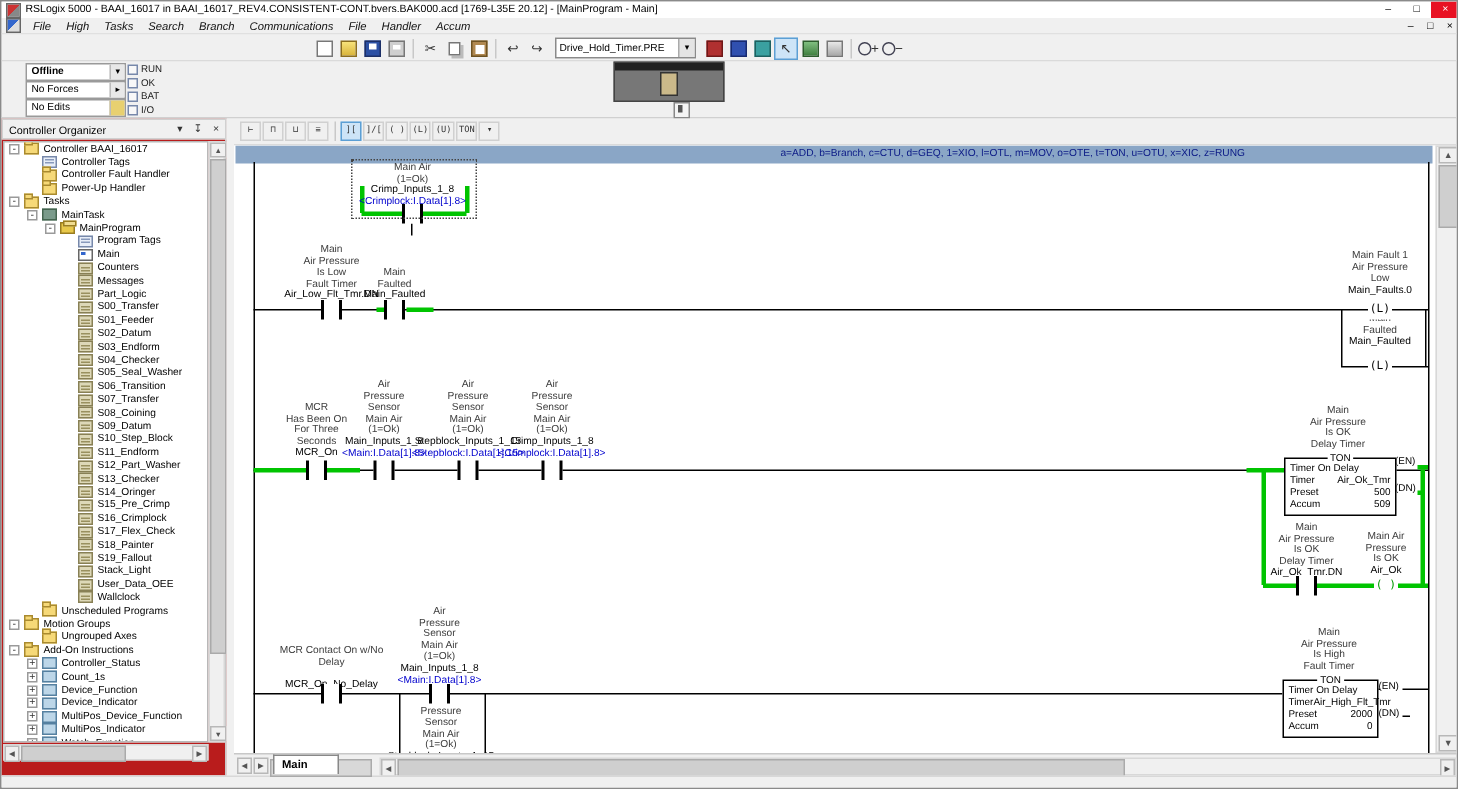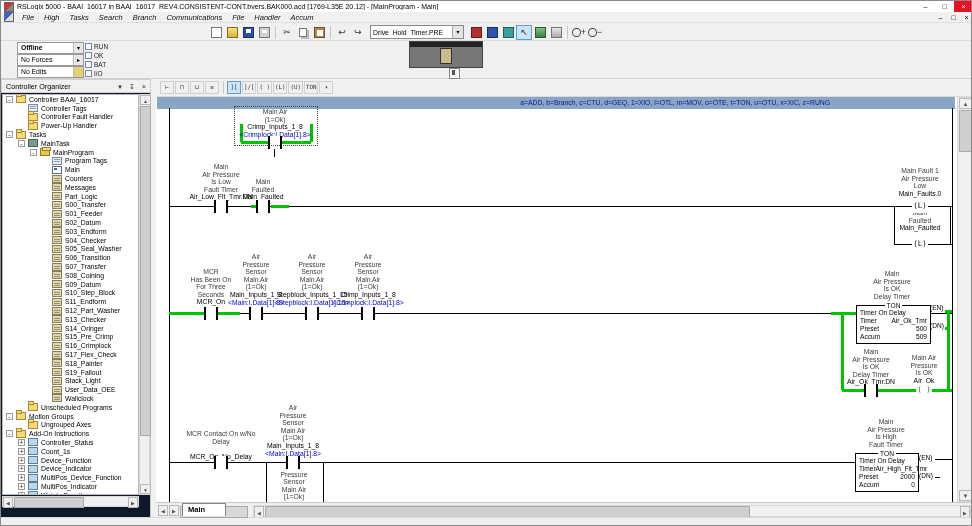--- a/index.html
+++ b/index.html
@@ -47,21 +47,21 @@
   .sbox .sg.lock{background:#e8d070;}
   .flag{display:flex;align-items:center;height:8px;font-size:6.5px;color:#222;margin-bottom:1px;}
   .fbox{width:5px;height:5px;border:1px solid #7788aa;background:#f8f8f8;margin-right:2px;flex:none;}
   #flags{position:absolute;left:84px;top:1px;}
   #module{position:absolute;left:408px;top:0px;width:72px;height:25px;background:#777;border:1px solid #444;}
   #module::before{content:"";position:absolute;left:0;top:0;right:0;height:5px;background:#222;}
   #module::after{content:"";position:absolute;left:30px;top:6px;width:10px;height:14px;background:#cbb98a;border:1px solid #333;}
   #modbtn{position:absolute;left:448px;top:27px;width:9px;height:9px;border:1px solid #888;background:#f4f4f4;}
   #modbtn::before{content:"";position:absolute;left:2px;top:1px;width:3px;height:5px;background:#555;}
   
-  #organizer{position:absolute;left:0;top:78px;width:150px;height:438px;background:#0f172a;border-right:1px solid #c8c8c8;box-sizing:border-box;}
+  #organizer{position:absolute;left:0;top:78px;width:150px;height:438px;background:#b91c1c;border-right:1px solid #c8c8c8;box-sizing:border-box;}
   #orghead{position:absolute;left:0;top:0;width:150px;height:14px;background:#f0f0f0;border:1px solid #d0d0d0;box-sizing:border-box;font-size:7.2px;line-height:13px;padding-left:4px;display:flex;}
   #orghead .hbtn{width:12px;text-align:center;color:#333;font-size:7px;}
   #orghead .hbtns{margin-left:auto;display:flex;}
   #tree{position:absolute;left:1px;top:15px;width:137px;height:401px;background:#fff;border:1px solid #b8b8b8;box-sizing:border-box;overflow:hidden;}
   .trow{display:flex;align-items:center;height:8.8px;font-size:6.8px;color:#000;white-space:nowrap;}
   .exp{width:7px;height:7px;border:1px solid #9a9a9a;background:#fff;font-size:7px;line-height:5px;text-align:center;color:#333;flex:none;margin-right:2px;box-sizing:border-box;}
   .ic{width:10px;height:8px;display:inline-block;margin:0 3px 0 1px;flex:none;position:relative;box-sizing:border-box;}
   .i-folder{background:#f6d978;border:1px solid #a98a2f;}
   .i-folder::before{content:"";position:absolute;left:-1px;top:-3px;width:4px;height:2px;background:#f6d978;border:1px solid #a98a2f;}
   .i-tags{background:#e8eef8;border:1px solid #7788aa;}

